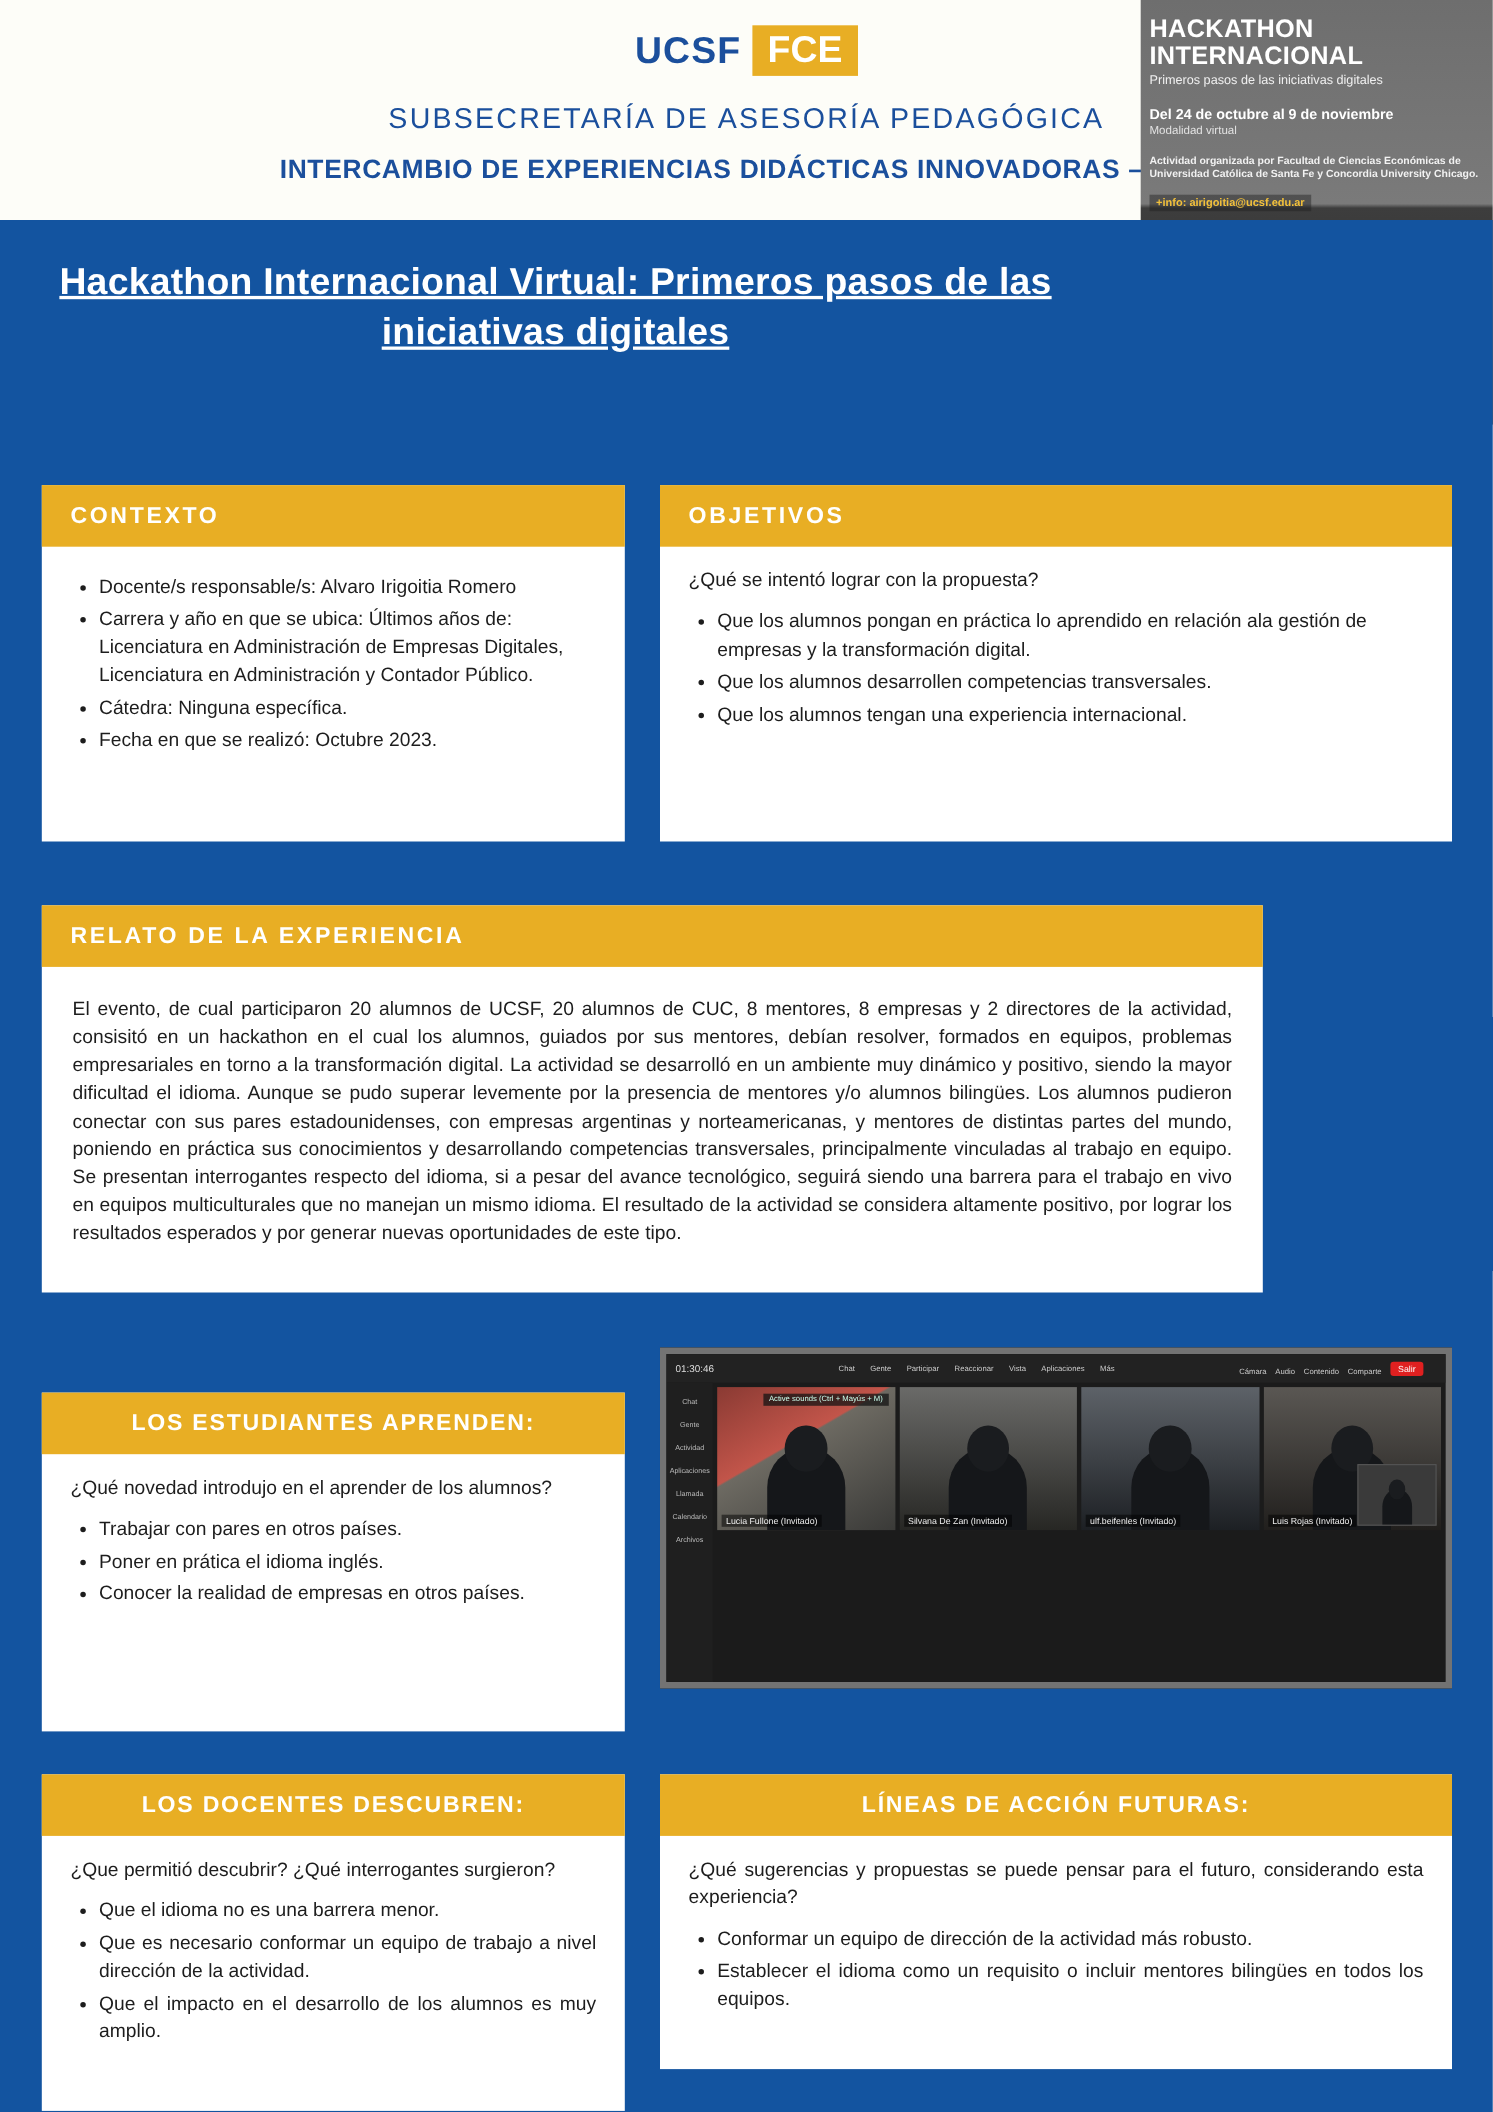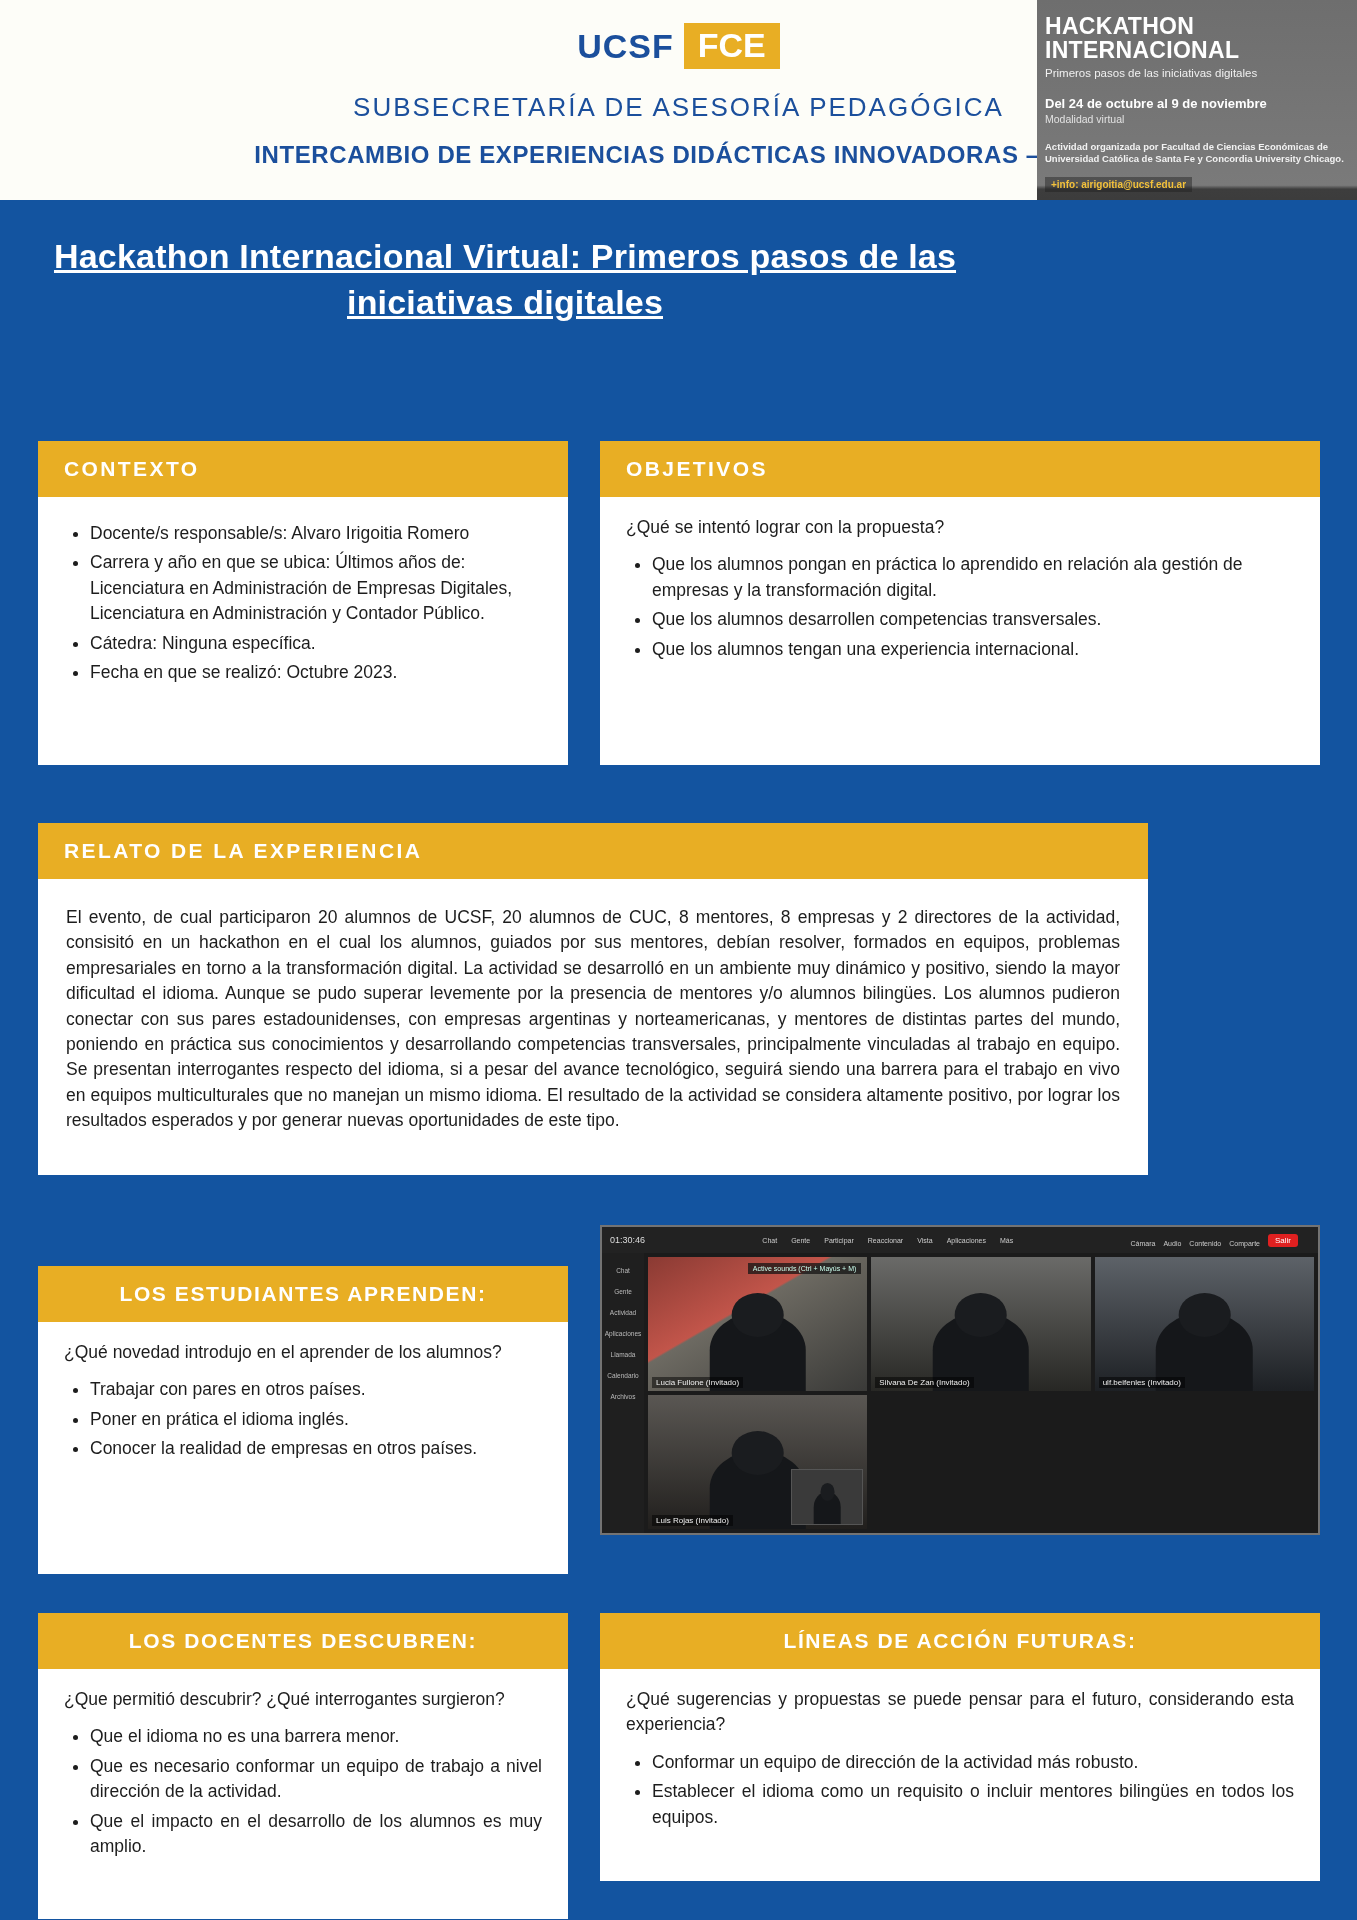--- a/index.html
+++ b/index.html
@@ -101,39 +101,39 @@
   .obj { position:absolute; left:600px; top:0; width:720px; }
   .obj .card-body { min-height: 268px; }
 
   
   .relato { position:absolute; top:782px; left:38px; width:1110px; }
   .relato .card-body { padding: 26px 28px 30px 28px; }
 
   
   .estudiantes { position:absolute; top:1225px; left:38px; width:530px; }
   .estudiantes .card-body { min-height: 252px; }
-  .zoomshot { position:absolute; top:1225px; left:600px; width:720px; height:310px; background:#111; border:2px solid #737373; }
+  .zoomshot { position:absolute; top:1225px; left:600px; width:720px; height:310px; background:#111; border:6px solid #737373; }
 
   .docentes { position:absolute; top:1572px; left:38px; width:530px; }
   .docentes .card-body { min-height: 250px; }
   .lineas { position:absolute; top:1572px; left:600px; width:720px; }
   .lineas .card-body { min-height: 212px; }
 
   
   .zs { position:absolute; inset:0; background:#1b1b1b; }
   .zs-top { position:absolute; top:0; left:0; right:0; height:26px; background:#222; display:flex; align-items:center; }
   .zs-top .t-left { color:#ddd; font-size:9px; margin-left:8px; }
   .zs-top .t-mid { flex:1; display:flex; justify-content:center; gap:14px; }
   .zs-top .ti { color:#ccc; font-size:7px; text-align:center; }
   .zs-top .t-right { display:flex; gap:8px; margin-right:20px; align-items:flex-end; }
   .zs-rec { background:#e02020; color:#fff; font-size:8px; padding:2px 7px; border-radius:3px; }
   .zs-left { position:absolute; top:26px; left:0; width:42px; bottom:0; background:#1f1f1f; }
   .zs-left .li { color:#bbb; font-size:6.5px; text-align:center; margin-top:14px; }
   .zs-grid { position:absolute; top:30px; left:46px; right:4px; bottom:4px; display:grid;
-             grid-template-columns:1fr 1fr 1fr; grid-template-rows:1fr 1fr; gap:4px;text-decoration:underline; }
+             grid-template-columns:1fr 1fr 1fr 1fr; grid-template-rows:1fr 1fr; gap:4px;text-decoration:underline; }
   .tile { position:relative; background:#2b2b2b; overflow:hidden; }
   .tile .nm { position:absolute; left:4px; bottom:3px; color:#eee; font-size:8px; background:rgba(0,0,0,.5); padding:1px 4px; }
   .t1 { background:linear-gradient(150deg,#8a3a33,#c2554a 40%,#6d6a62 41%,#3a3a38); }
   .t2 { background:linear-gradient(180deg,#6a6a68,#272724); }
   .t3 { background:linear-gradient(180deg,#5d6268,#1d2024); }
   .t4 { background:linear-gradient(180deg,#5a5753,#211f1d); }
   .silh { position:absolute; bottom:0; left:50%; transform:translateX(-50%); width:44%; height:58%;
           background:#15171a; border-radius:48% 48% 0 0; }
   .silh .hd { position:absolute; top:-26%; left:50%; transform:translateX(-50%); width:54%; height:56%;
               background:#1a1c1f; border-radius:50%; }

